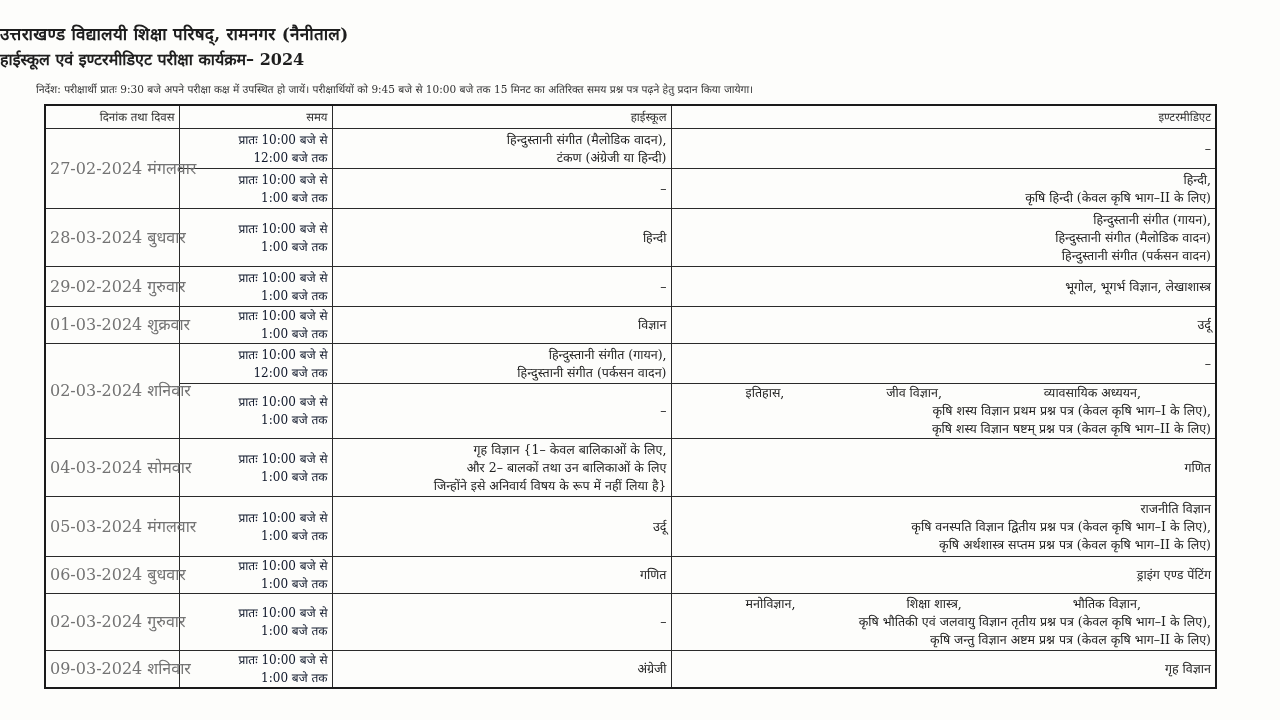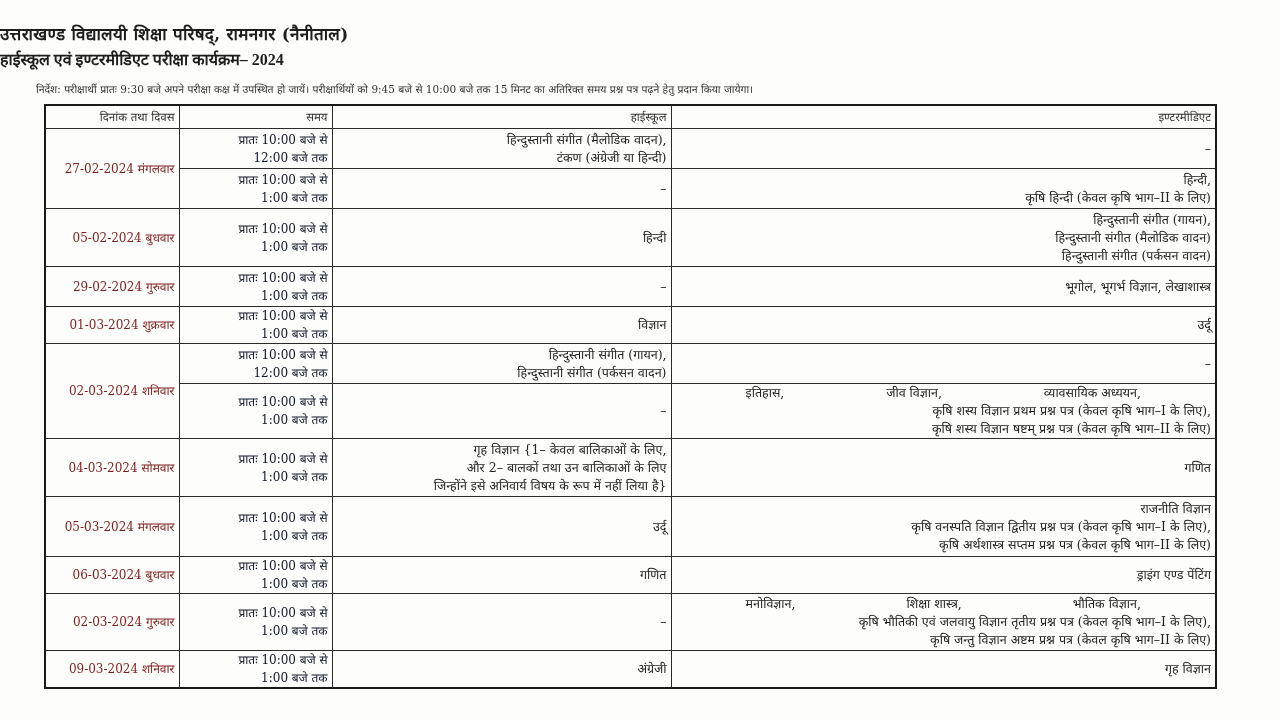--- a/index.html
+++ b/index.html
@@ -7,41 +7,41 @@
     width:1280px; height:720px; overflow:hidden; position:relative;
     background:#fdfdfb;
     font-family: "DejaVu Serif", "Liberation Serif", serif;
     color:#222;
   }
   .title1, .title2 {
     position:absolute; left:0; width:1280px; text-align:left;
     font-weight:bold; color:#1e1e1e;
   }
   .title1 { top:22px; font-size:17px; letter-spacing:0.3px; }
-  .title2 { top:48px; font-size:16px;font-family:Liberation Serif, serif; }
+  .title2 { top:48px; font-size:16px; }
   .instruction {
     position:absolute; left:36px; top:82px; width:1200px;
     font-size:10.5px; color:#333; white-space:nowrap;
   }
   table.schedule {
     position:absolute; left:44px; top:104px; width:1173px;
     border-collapse:collapse; table-layout:fixed;
     font-size:12.5px;
   }
   table.schedule td, table.schedule th {
     border:1.5px solid #2a2a2a;
     text-align:right; vertical-align:middle;
     padding:0 4px; line-height:18px; font-weight:normal;margin-top:42px;
   }
   table.schedule { border:2.5px solid #1a1a1a; }
   th { font-size:11.5px; color:#333; height:22px; }
   .col-date { width:134px; }
   .col-time { width:153px; }
   .col-hs   { width:339px; }
-  .date-cell { color:#7f1d1d; font-size:12px; white-space:nowrap; }
+  .date-cell { color:#737373; font-size:16px; white-space:nowrap; }
   .time-cell { color:#0f172a; font-size:12px; line-height:18px; }
   .line { display:block; }
   .triple { display:flex; justify-content:space-between; padding:0 70px; }
 </style>
 </head>
 <body>
 
 <div class="title1">उत्तराखण्ड विद्यालयी शिक्षा परिषद्, रामनगर (नैनीताल)</div>
 <div class="title2">हाईस्कूल एवं इण्टरमीडिएट परीक्षा कार्यक्रम– 2024</div>
 <div class="instruction">निर्देश: परीक्षार्थी प्रातः 9:30 बजे अपने परीक्षा कक्ष में उपस्थित हो जायें। परीक्षार्थियों को 9:45 बजे से 10:00 बजे तक 15 मिनट का अतिरिक्त समय प्रश्न पत्र पढ़ने हेतु प्रदान किया जायेगा।</div>
@@ -83,21 +83,21 @@
         </td>
         <td>
           <span class="line">–</span>
         </td>
         <td>
           <span class="line">हिन्दी,</span>
           <span class="line">कृषि हिन्दी (केवल कृषि भाग–II के लिए)</span>
         </td>
       </tr>
       <tr style="height: 58px;">
-        <td class="date-cell" rowspan="1">05-02-2024 बुधवार</td>
+        <td class="date-cell" rowspan="1">28-03-2024 बुधवार</td>
         <td class="time-cell">
           <span class="line">प्रातः 10:00 बजे से</span>
           <span class="line">1:00 बजे तक</span>
         </td>
         <td>
           <span class="line">हिन्दी</span>
         </td>
         <td>
           <span class="line">हिन्दुस्तानी संगीत (गायन),</span>
           <span class="line">हिन्दुस्तानी संगीत (मैलोडिक वादन)</span>

